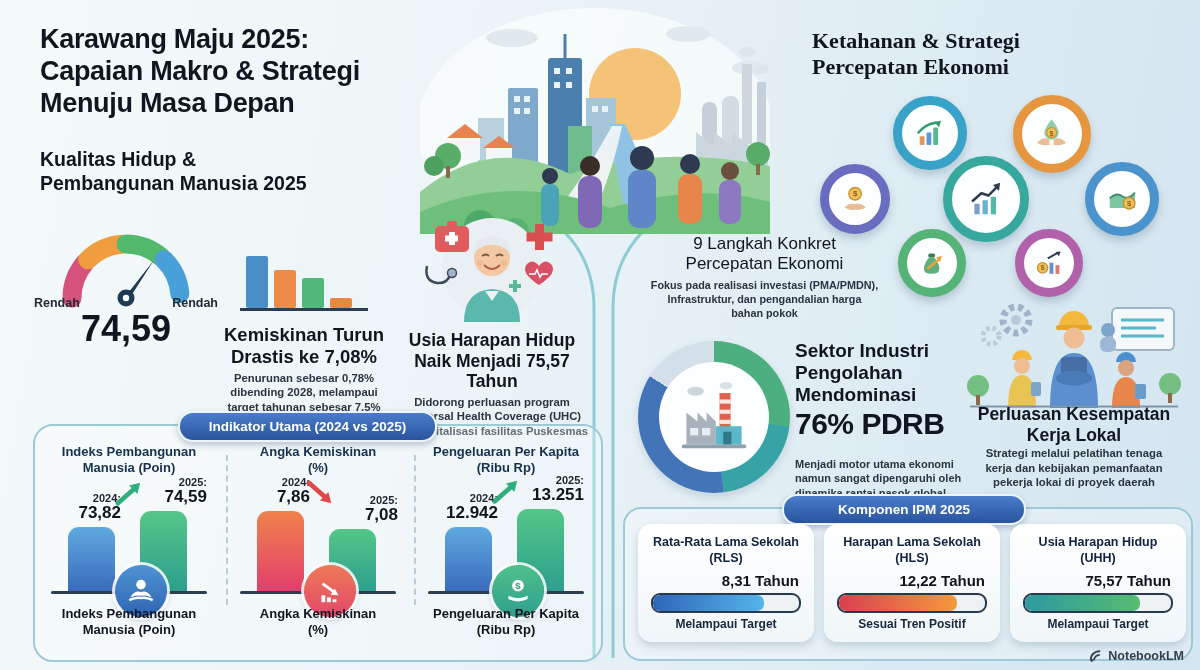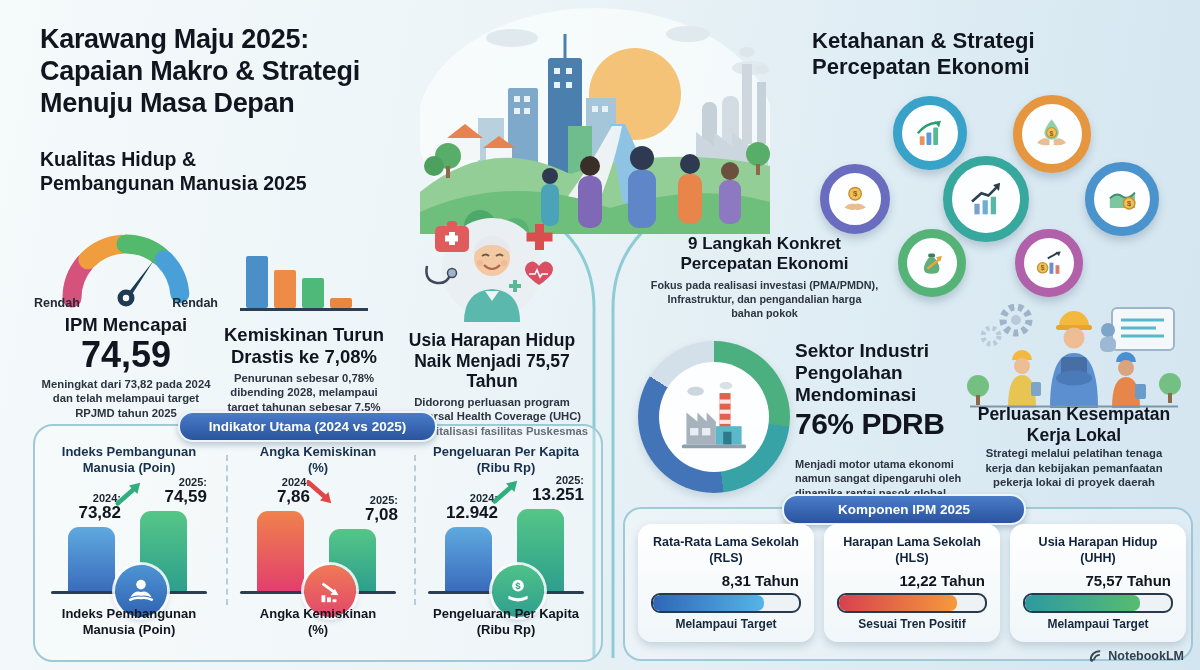--- a/index.html
+++ b/index.html
@@ -5,21 +5,21 @@
   html,body{margin:0;padding:0;background:#c9dce8;}
   .stage{position:relative;width:1200px;height:670px;overflow:hidden;
     font-family:"Liberation Sans",sans-serif;color:#141b26;
     background:linear-gradient(100deg,#f5fafb 0%,#ecf4f7 40%,#dcebf3 75%,#d3e5f0 100%);}
   .abs{position:absolute;}
   [data-bind]{white-space:pre-line;}
 
   
   .title{left:40px;top:24px;font-size:27px;line-height:1.18;font-weight:800;letter-spacing:-.3px;color:#10151f;}
   .subtitle{left:40px;top:148px;font-size:19.5px;line-height:1.22;font-weight:800;color:#10151f;}
-  .rtitle{left:812px;top:28px;font-size:22px;line-height:1.2;font-weight:800;color:#10151f;}
+  .rtitle{left:812px;top:28px;font-size:22px;line-height:1.2;font-weight:800;color:#10151f;font-family:Liberation Serif, serif;}
 
   
   svg.divider{left:0;top:0;pointer-events:none;}
 
   
   .stat{text-align:center;}
   .stat-ipm{left:30px;top:220px;width:192px;}
   .stat-pov{left:212px;top:246px;width:184px;}
   .stat-uhh{left:390px;top:214px;width:204px;}
   .gauge-labels{display:flex;justify-content:space-between;margin:-16px 4px 0 4px;font-size:12.5px;font-weight:700;color:#232a35;}
@@ -74,21 +74,21 @@
   .sc0{left:893px;top:96px;width:74px;height:74px;}
   .sc1{left:1013px;top:95px;width:78px;height:78px;}
   .sc2{left:820px;top:164px;width:70px;height:70px;}
   .sc3{left:943px;top:156px;width:86px;height:86px;}
   .sc4{left:1085px;top:162px;width:74px;height:74px;}
   .sc5{left:898px;top:229px;width:68px;height:68px;}
   .sc6{left:1015px;top:229px;width:68px;height:68px;}
 
   
   .steps{left:622px;top:234px;width:285px;text-align:center;}
-  .steps-title{font-size:17px;line-height:1.2;font-weight:700;color:#10151f;}
+  .steps-title{font-size:17px;line-height:1.2;font-weight:400;color:#10151f;}
   .steps-desc{font-size:10.8px;line-height:1.3;font-weight:700;margin-top:3px;color:#2b3441;}
 
   
   .donut{left:638px;top:341px;width:152px;height:152px;border-radius:50%;
     background:conic-gradient(from 0deg,#4caf7f 0 27%,#37a3a6 27% 48%,#4374b8 48% 84%,#d3dfe9 84% 100%);
     box-shadow:0 4px 8px rgba(70,100,125,.2);}
   .donut-hole{position:absolute;inset:21px;background:#fdfeff;border-radius:50%;
     display:flex;align-items:center;justify-content:center;}
   .donut-hole svg{width:92px;height:92px;}
   .industry{left:795px;top:340px;width:200px;text-align:left;}
@@ -201,25 +201,21 @@
       <path d="M75 24 A54 54 0 0 1 110 36.9" fill="none" stroke="#52b96d" stroke-width="19" stroke-linecap="round"></path>
       <path d="M113.2 39.8 A54 54 0 0 1 128.8 73.8" fill="none" stroke="#49a0d8" stroke-width="19" stroke-linecap="round"></path>
       <polygon points="70,82 80,76 103,40" fill="#1e3a54"></polygon>
       <circle cx="75" cy="78" r="8.5" fill="#1e3a54"></circle>
         <circle cx="75" cy="78" r="3.2" fill="#fff"></circle>
     </svg>
     <div class="gauge-labels">
       <span data-bind="stats.ipm.gauge_left">Rendah</span>
       <span data-bind="stats.ipm.gauge_right">Rendah</span>
     </div>
-    <div class="stat-title" data-bind="stats.ipm.title">IPM Mencapai</div>
     <div class="stat-big" data-bind="stats.ipm.value">74,59</div>
-    <div class="stat-desc" data-bind="stats.ipm.desc">Meningkat dari 73,82 pada 2024
-dan telah melampaui target
-RPJMD tahun 2025</div>
   </div>
 
   <div class="abs stat stat-pov">
     <svg width="132" height="70" viewBox="0 0 132 70">
       <rect x="8" y="10" width="22" height="52" rx="2" fill="#4a8fc8"></rect>
       <rect x="36" y="24" width="22" height="38" rx="2" fill="#ee8b47"></rect>
       <rect x="64" y="32" width="22" height="30" rx="2" fill="#4fb97a"></rect>
       <rect x="92" y="52" width="22" height="10" rx="2" fill="#e8873f"></rect>
       <line x1="2" y1="63.5" x2="130" y2="63.5" stroke="#2c3e50" stroke-width="3"></line>
     </svg>

